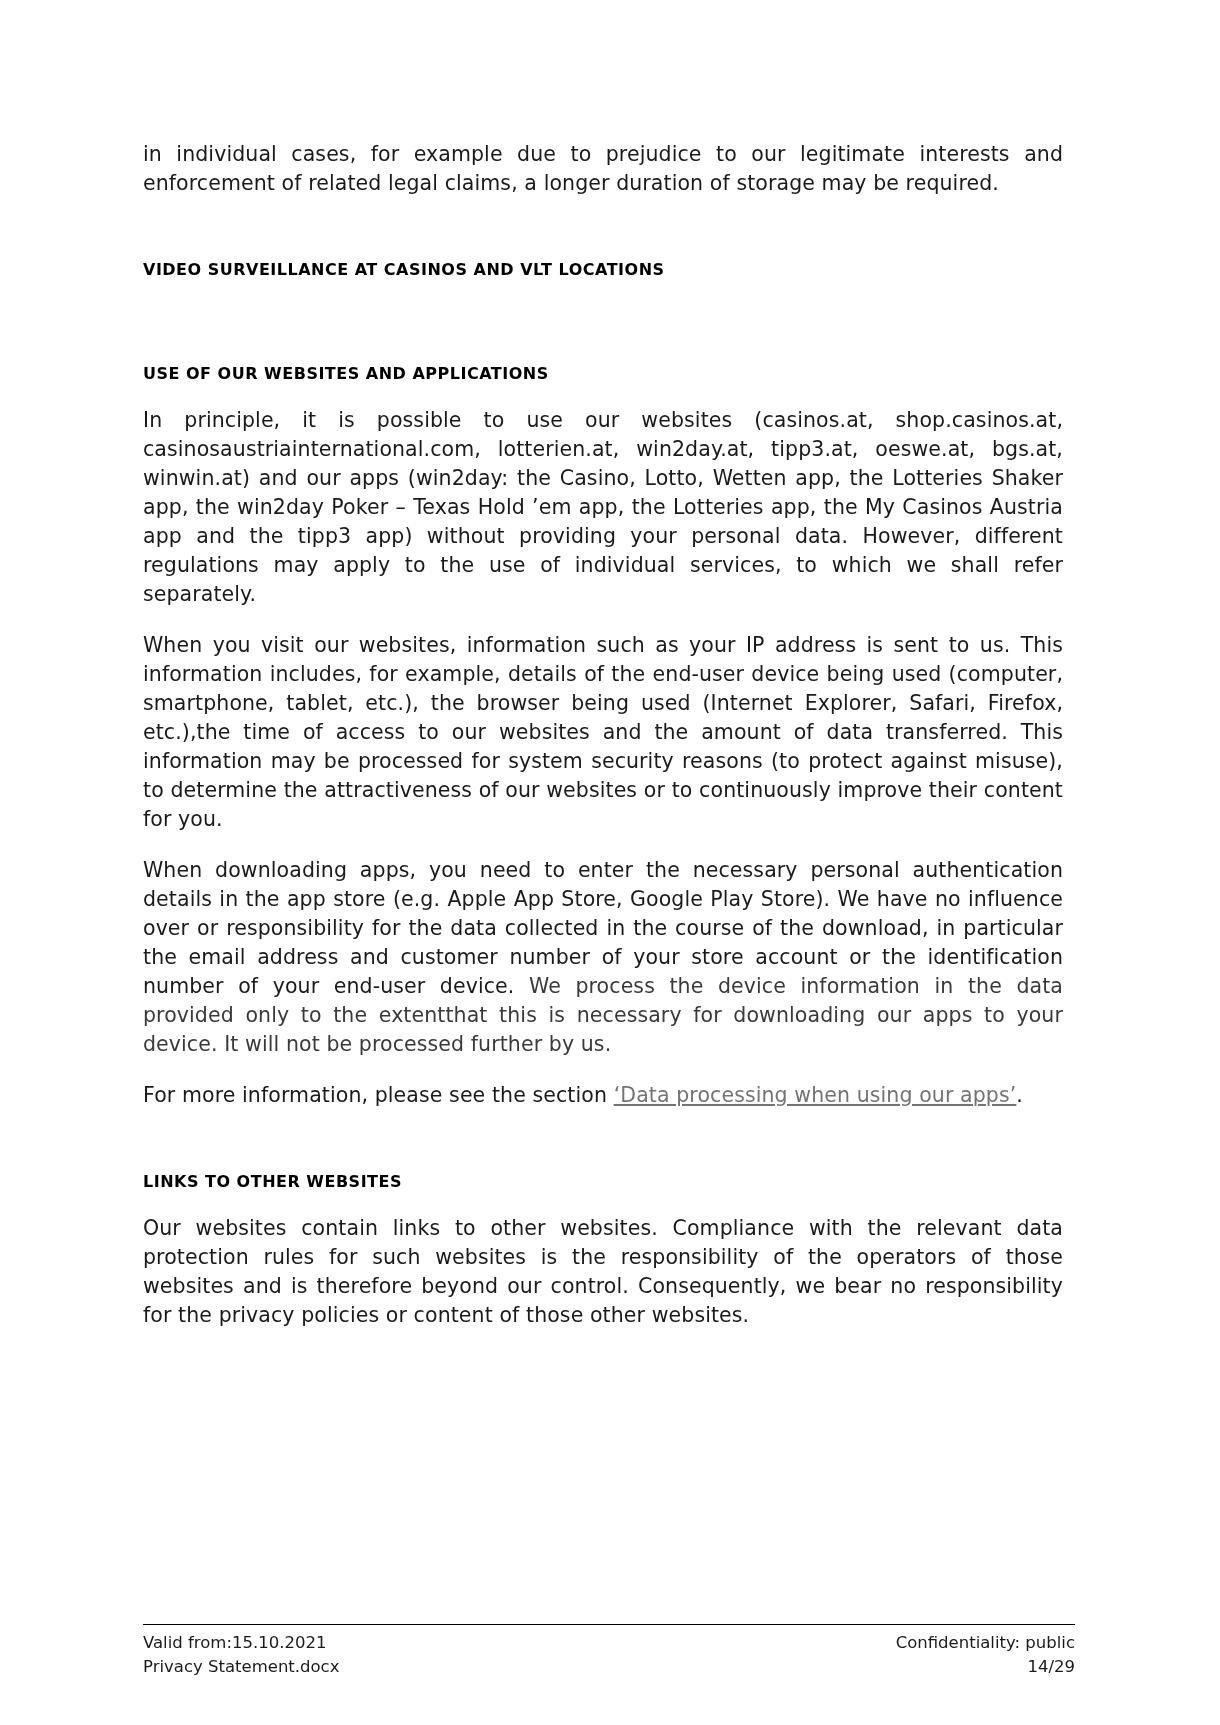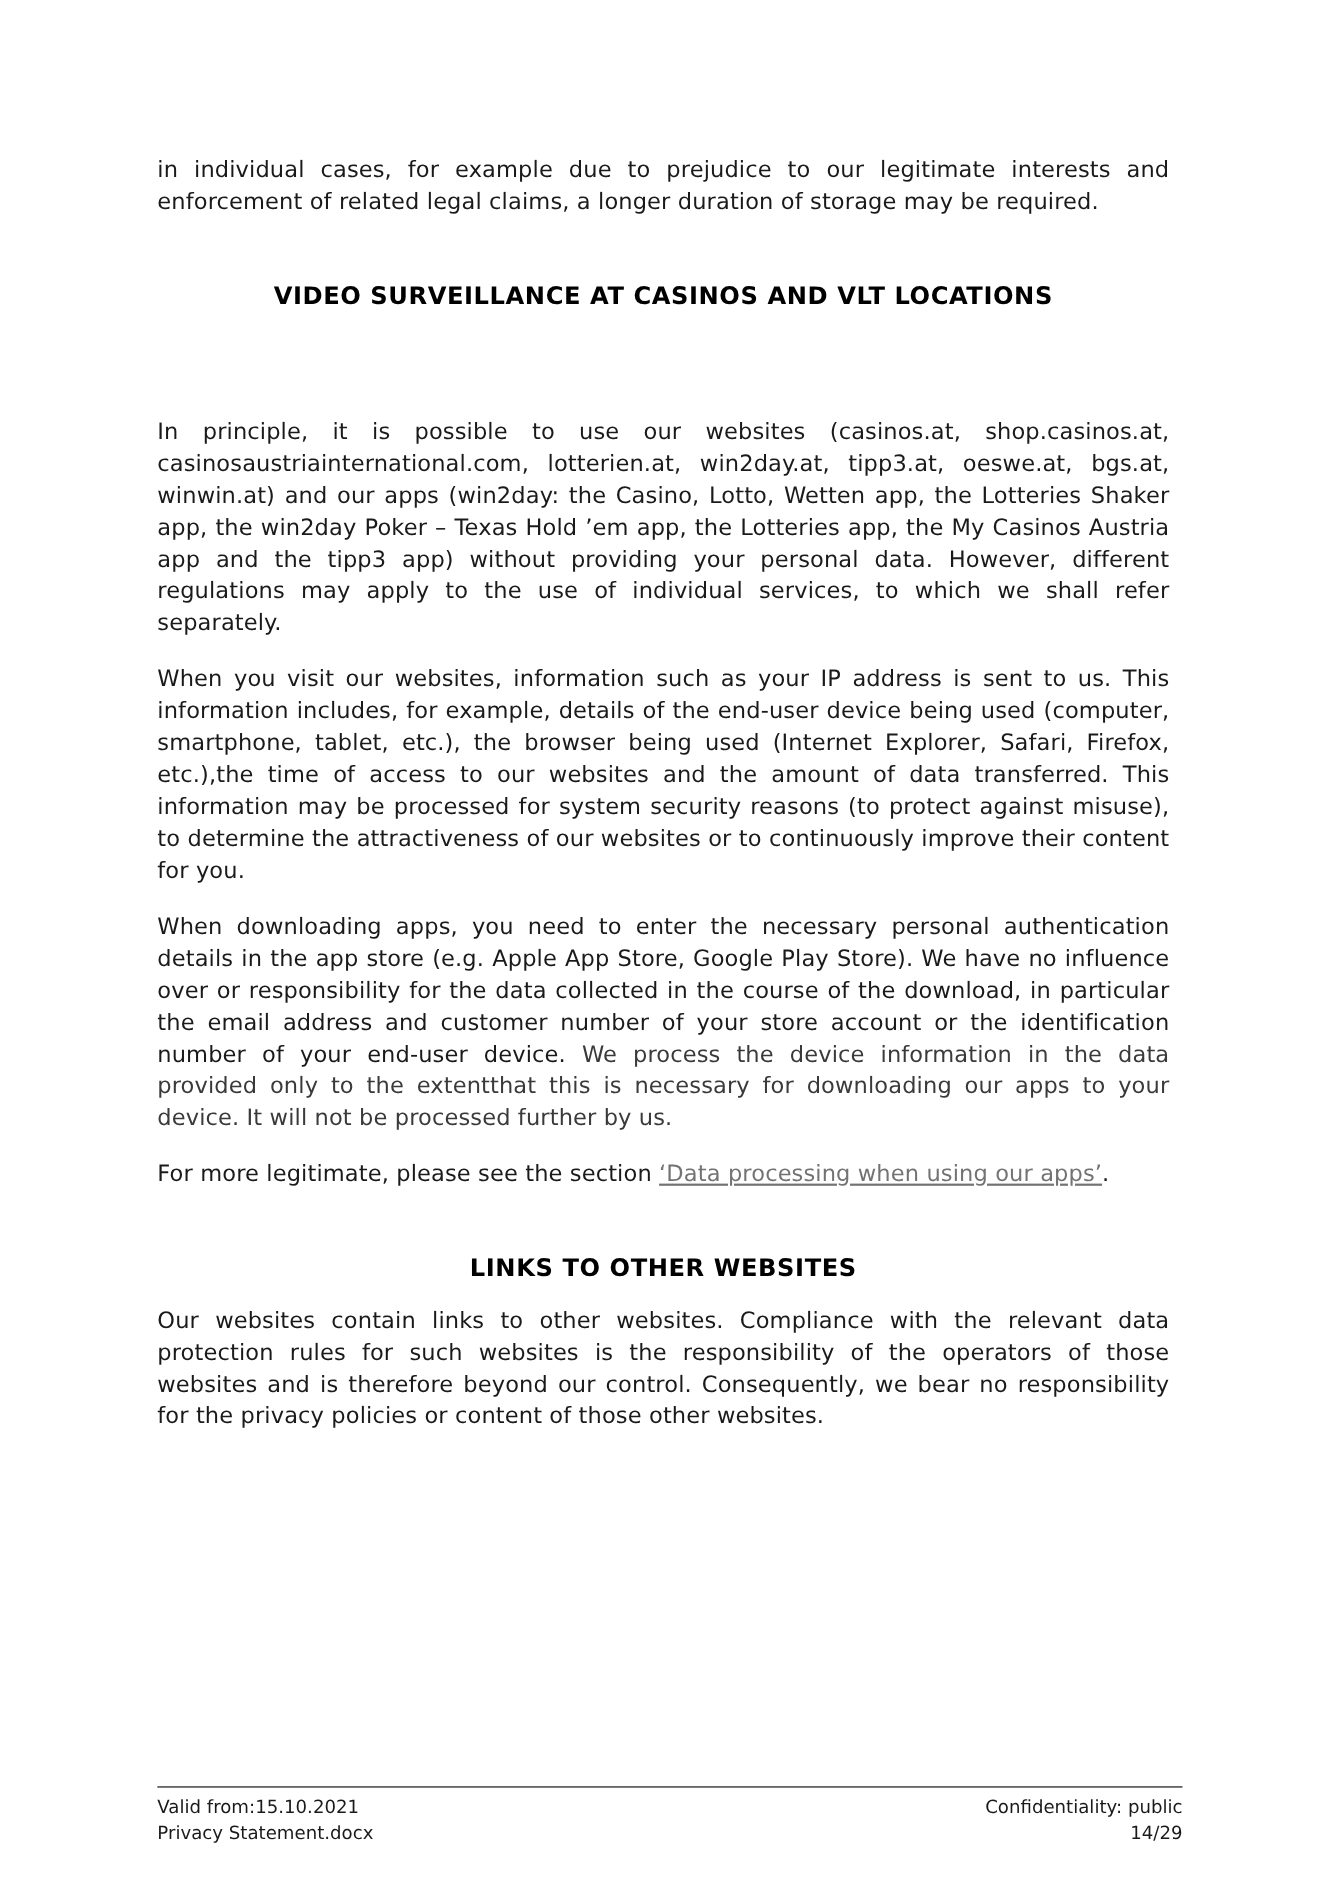--- a/index.html
+++ b/index.html
@@ -31,26 +31,25 @@
   p {
     margin: 0 0 0 0;
     font-size: 20.5px;
     line-height: 29px;
     text-align: justify;
     color: #1a1a1a;
     letter-spacing: 0.1px;
   }
   h2 {
     margin: 0;
-    font-size: 22px;
+    font-size: 16px;
     line-height: 28px;
     font-weight: bold;
     letter-spacing: 0.5px;
     color: #000000;
-    text-align: center;
   }
   .gap-lg { height: 58px; }
   .gap-sm { height: 22px; }
   .gap-head { height: 18px; }
   .doc-link {
     color: #737373;
     text-decoration: underline;
   }
   .grey {
     color: #3a3a3a;
@@ -83,31 +82,32 @@
 
     <p>in individual cases, for example due to prejudice to our legitimate interests and enforcement of related legal claims, a longer duration of storage may be required.</p>
 
     <div class="gap-lg"></div>
 
     <h2>VIDEO SURVEILLANCE AT CASINOS AND VLT LOCATIONS</h2>
     <div class="gap-head"></div>
 
     <div class="gap-lg"></div>
 
+    <h2>USE OF OUR WEBSITES AND APPLICATIONS</h2>
     <div class="gap-head"></div>
     <p>In principle, it is possible to use our websites (casinos.at, shop.casinos.at, casinosaustriainternational.com, lotterien.at, win2day.at, tipp3.at, oeswe.at, bgs.at, winwin.at) and our apps (win2day: the Casino, Lotto, Wetten app, the Lotteries Shaker app, the win2day Poker – Texas Hold ’em app, the Lotteries app, the My Casinos Austria app and the tipp3 app) without providing your personal data. However, different regulations may apply to the use of individual services, to which we shall refer separately.</p>
 
     <div class="gap-sm"></div>
     <p>When you visit our websites, information such as your IP address is sent to us. This information includes, for example, details of the end-user device being used (computer, smartphone, tablet, etc.), the browser being used (Internet Explorer, Safari, Firefox, etc.),the time of access to our websites and the amount of data transferred. This information may be processed for system security reasons (to protect against misuse), to determine the attractiveness of our websites or to continuously improve their content for you.</p>
 
     <div class="gap-sm"></div>
     <p><span>When downloading apps, you need to enter the necessary personal authentication details in the app store (e.g. Apple App Store, Google Play Store). We have no influence over or responsibility for the data collected in the course of the download, in particular the email address and customer number of your store account or the identification number of your end-user device. </span><span class="grey">We process the device information in the data provided only to the extentthat this is necessary for downloading our apps to your device. It will not be processed further by us.</span></p>
 
     <div class="gap-sm"></div>
-    <p><span>For more legitimate, please see the section </span><a class="doc-link" href="#">‘Data processing when using our apps’</a><span>.</span></p>
+    <p><span>For more information, please see the section </span><a class="doc-link" href="#">‘Data processing when using our apps’</a><span>.</span></p>
 
     <div class="gap-lg"></div>
 
     <h2>LINKS TO OTHER WEBSITES</h2>
     <div class="gap-head"></div>
     <p>Our websites contain links to other websites. Compliance with the relevant data protection rules for such websites is the responsibility of the operators of those websites and is therefore beyond our control. Consequently, we bear no responsibility for the privacy policies or content of those other websites.</p>
 
   </div>
 
   <div class="footer">

